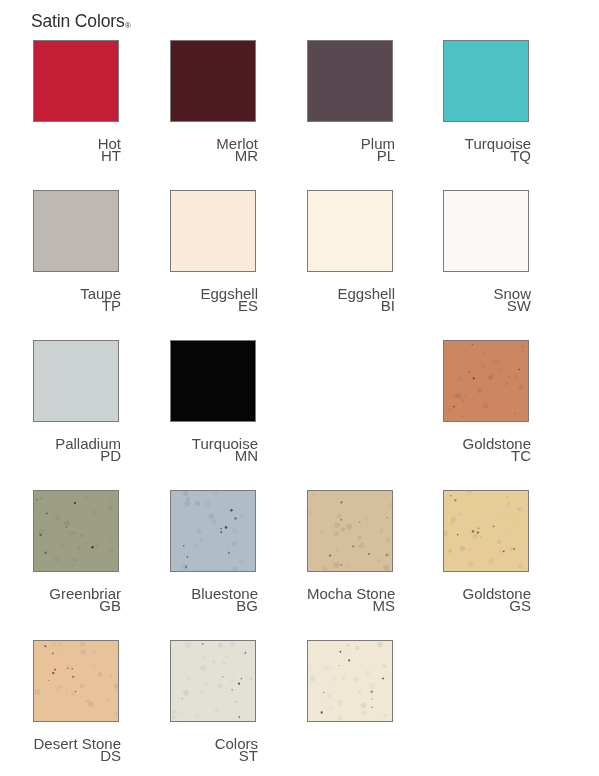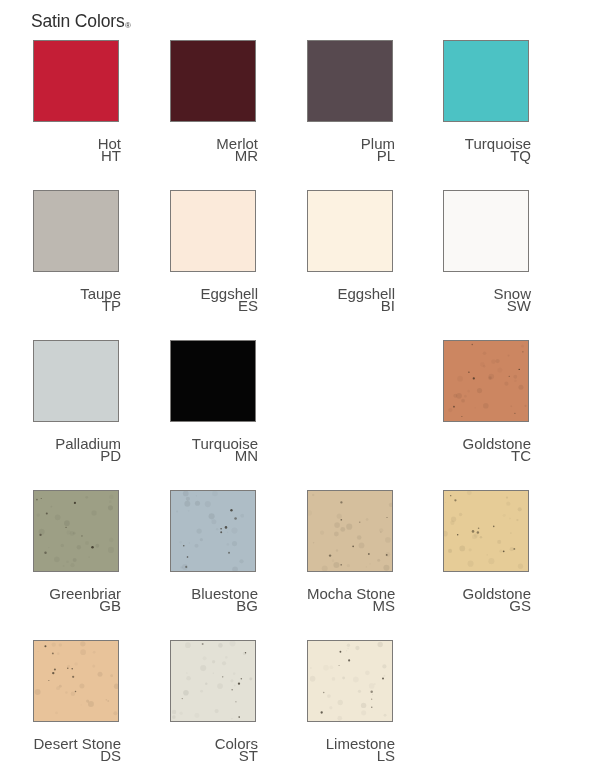--- a/index.html
+++ b/index.html
@@ -480,18 +480,17 @@
                 <circle cx="33.2" cy="11.0" r="0.93" fill="#2a2318" opacity="0.70"></circle>
                 <circle cx="65.2" cy="52.0" r="1.26" fill="#2a2318" opacity="0.47"></circle>
                 <circle cx="14.0" cy="73.3" r="1.18" fill="#2a2318" opacity="0.70"></circle>
                 <circle cx="76.8" cy="38.5" r="1.01" fill="#2a2318" opacity="0.68"></circle>
                 <circle cx="65.2" cy="59.6" r="0.64" fill="#2a2318" opacity="0.42"></circle>
                 <circle cx="31.8" cy="25.0" r="0.52" fill="#2a2318" opacity="0.44"></circle>
                 <circle cx="42.1" cy="19.9" r="1.09" fill="#2a2318" opacity="0.65"></circle>
                 <circle cx="65.3" cy="67.9" r="0.70" fill="#2a2318" opacity="0.55"></circle>
               </svg></div>
           </div>
-          <div class="swatch-label"><span>Limestone</span><span class="code">LS</span></div>
         </div>
       </div>
     </div>
 
 </div>
 
 </body></html>

